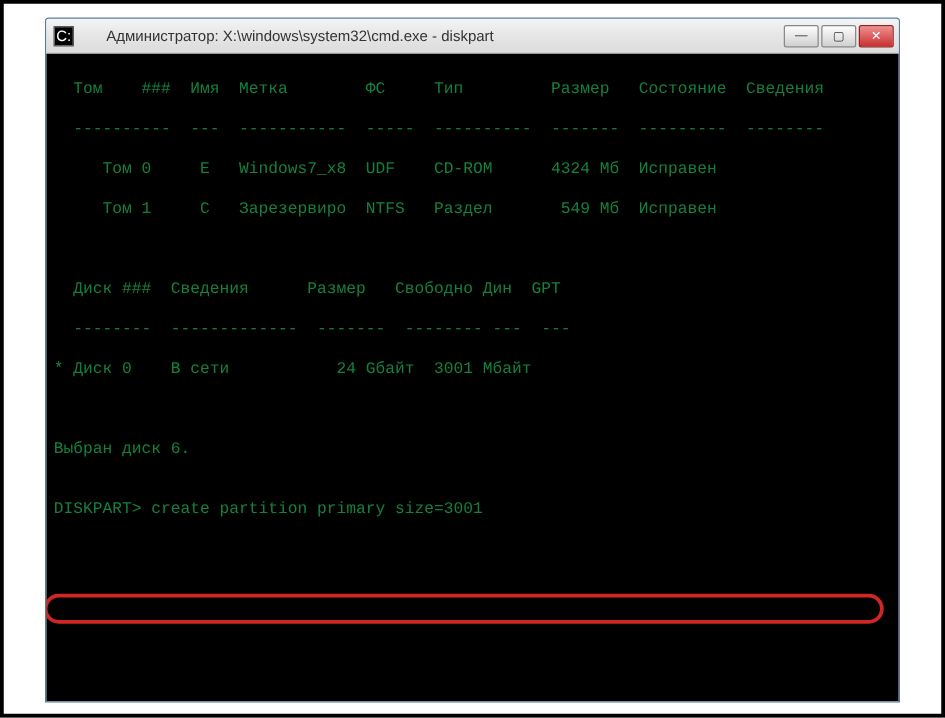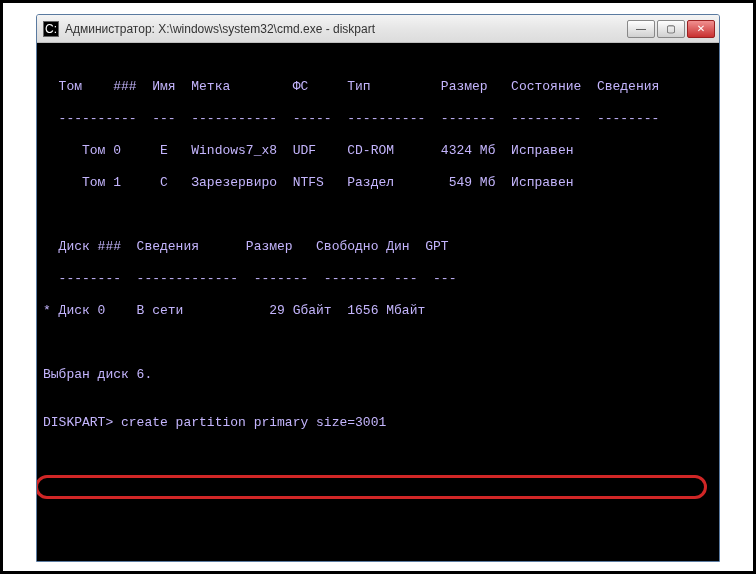--- a/index.html
+++ b/index.html
@@ -48,42 +48,43 @@
       justify-content: center;
       font-size: 12px;
       background: #000;
       color: #fff;
       border: 1px solid #666;
     }
     .titlebar .title-text {
       flex: 1;
       white-space: nowrap;
       overflow: hidden;
+      margin-left: 20px;
     }
     .win-btns { display: flex; gap: 2px; }
     .win-btn {
       width: 28px; height: 18px;
       border: 1px solid #888;
       border-radius: 2px;
       background: linear-gradient(to bottom, #fefefe, #d0d0d0);
       display: flex; align-items: center; justify-content: center;
       font-size: 10px;
       cursor: pointer;
     }
     .win-btn.close {
       background: linear-gradient(to bottom, #f09090, #c83030);
       color: #fff;
       border-color: #9a2020;
     }
     .terminal {
       background: #000;
-      color: #c4b5fd;
+      color: #15803d;
       font-size: 13px;
       line-height: 16px;
-      padding: 20px 6px;
+      padding: 4px 6px;
       height: calc(100% - 28px);
       overflow: hidden;
       white-space: pre;
       position: relative;
     }
     .line { white-space: pre; }
     .highlight-box {
       position: absolute;
       border: 3px solid #d02626;
       border-radius: 14px;
@@ -106,21 +107,21 @@
 
   <div class="terminal">
 <div class="line">  Том    ###  Имя  Метка        ФС     Тип         Размер   Состояние  Сведения</div>
 <div class="line">  ----------  ---  -----------  -----  ----------  -------  ---------  --------</div>
 <div class="line">     Том 0     E   Windows7_x8  UDF    CD-ROM      4324 Мб  Исправен</div>
 <div class="line">     Том 1     C   Зарезервиро  NTFS   Раздел       549 Мб  Исправен</div>
 <div class="line"></div>
 <div class="line"></div>
 <div class="line">  Диск ###  Сведения      Размер   Свободно Дин  GPT</div>
 <div class="line">  --------  -------------  -------  -------- ---  ---</div>
-<div class="line">* Диск 0    В сети           29 Gбайт  1656 Мбайт</div>
+<div class="line">* Диск 0    В сети           24 Gбайт  3001 Мбайт</div>
 <div class="line"></div>
 <div class="line"></div>
 <div class="line">Выбран диск 6.</div>
 <div class="line"></div>
 <div class="line">DISKPART&gt; create partition primary size=3001</div>
 <div class="line"></div>
 <div class="line"></div>
 
 <div class="line"></div>
 

